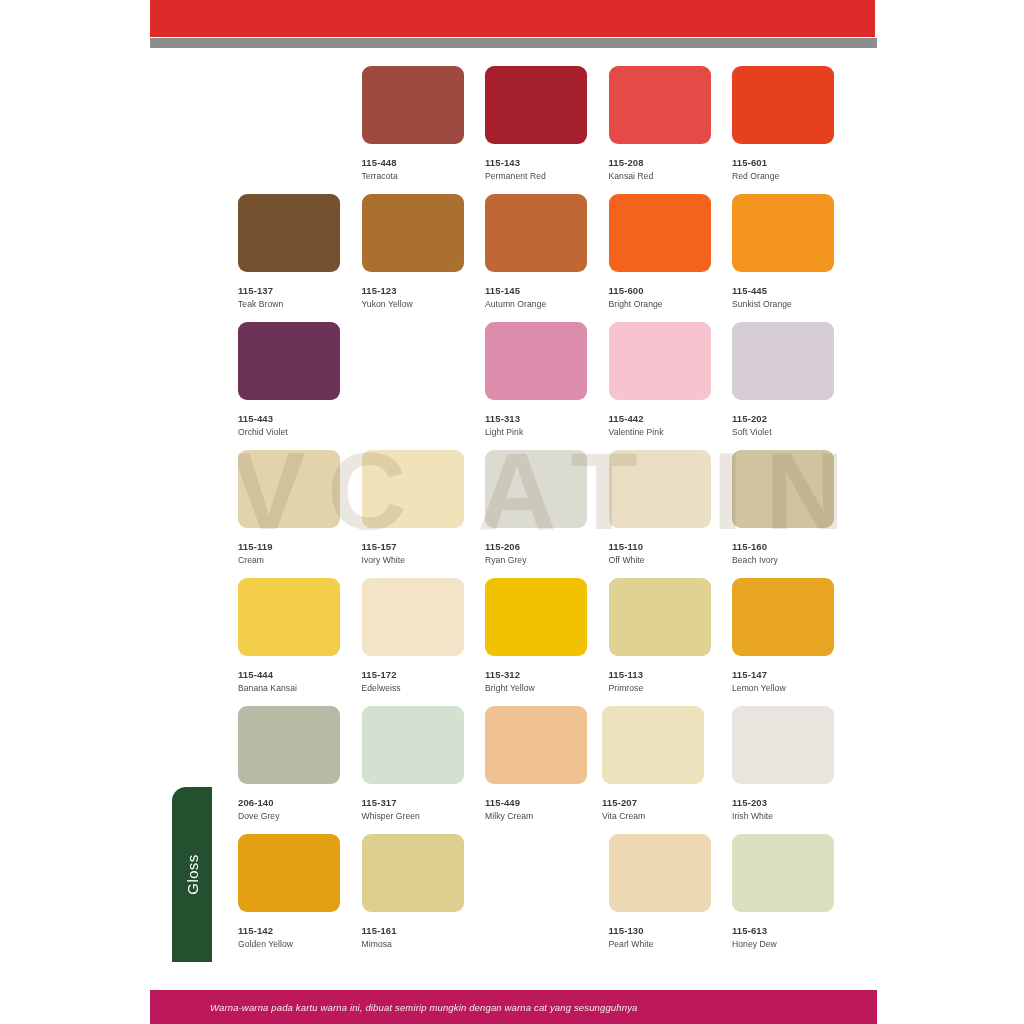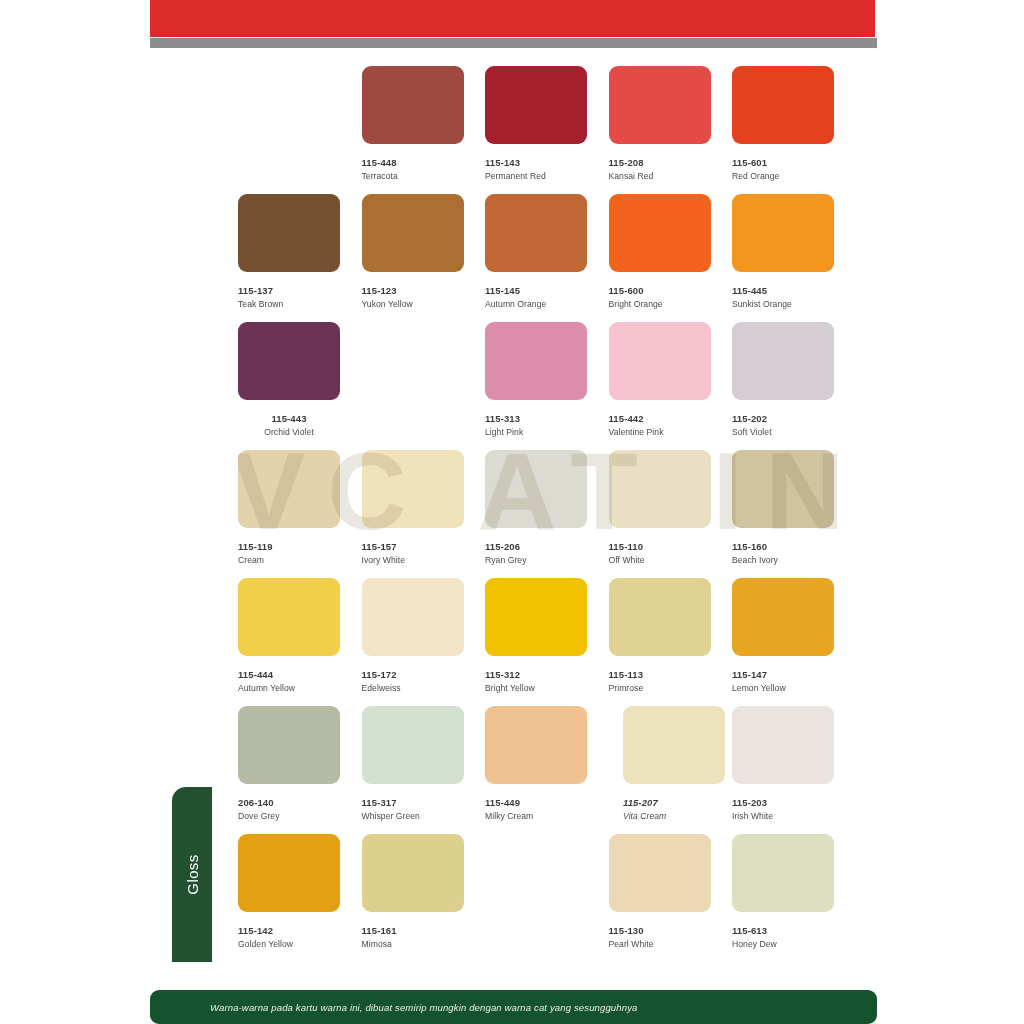--- a/index.html
+++ b/index.html
@@ -93,22 +93,22 @@
     font-size:110px;
     line-height:110px;
     letter-spacing:22px;
     color:rgba(122,104,60,0.16);
     white-space:nowrap;
   }
 
   
   .footer{
     position:absolute;left:150px;top:990px;width:727px;height:34px;
-    background:#14532d;
-    display:flex;align-items:center;border-radius:9px;
+    background:#be185d;
+    display:flex;align-items:center;
   }
   .footer-text{
     margin-left:60px;
     color:#f0efe8;
     font-size:9.5px;
     font-style:italic;
     letter-spacing:.15px;
     white-space:nowrap;
   }
 </style>
@@ -168,21 +168,21 @@
           <div class="code">115-600</div>
           <div class="cname">Bright Orange</div>
         </div>
         <div class="cell" style="left: 494px;">
           <div class="chip" style="background: rgb(244, 149, 32);"></div>
           <div class="code">115-445</div>
           <div class="cname">Sunkist Orange</div>
         </div>
       </div>
       <div class="row">
-        <div class="cell" style="left: 0px; text-align: center;">
+        <div class="cell" style="left: 0px;">
           <div class="chip" style="background: rgb(109, 51, 87);"></div>
           <div class="code">115-443</div>
           <div class="cname">Orchid Violet</div>
         </div>
         <div class="cell" style="left: 247px;">
           <div class="chip" style="background: rgb(221, 141, 172);"></div>
           <div class="code">115-313</div>
           <div class="cname">Light Pink</div>
         </div>
         <div class="cell" style="left: 370.5px;">
@@ -220,21 +220,21 @@
         <div class="cell" style="left: 494px;">
           <div class="chip" style="background: rgb(207, 195, 160);"></div>
           <div class="code">115-160</div>
           <div class="cname">Beach Ivory</div>
         </div>
       </div>
       <div class="row">
         <div class="cell" style="left: 0px;">
           <div class="chip" style="background: rgb(243, 206, 73);"></div>
           <div class="code">115-444</div>
-          <div class="cname">Autumn Yellow</div>
+          <div class="cname">Banana Kansai</div>
         </div>
         <div class="cell" style="left: 123.5px;">
           <div class="chip" style="background: rgb(243, 227, 199);"></div>
           <div class="code">115-172</div>
           <div class="cname">Edelweiss</div>
         </div>
         <div class="cell" style="left: 247px;">
           <div class="chip" style="background: rgb(240, 194, 0);"></div>
           <div class="code">115-312</div>
           <div class="cname">Bright Yellow</div>
@@ -259,21 +259,21 @@
         <div class="cell" style="left: 123.5px;">
           <div class="chip" style="background: rgb(212, 224, 208);"></div>
           <div class="code">115-317</div>
           <div class="cname">Whisper Green</div>
         </div>
         <div class="cell" style="left: 247px;">
           <div class="chip" style="background: rgb(240, 194, 145);"></div>
           <div class="code">115-449</div>
           <div class="cname">Milky Cream</div>
         </div>
-        <div class="cell" style="left: 385px; font-style: italic;">
+        <div class="cell" style="left: 364px;">
           <div class="chip" style="background: rgb(236, 226, 187);"></div>
           <div class="code">115-207</div>
           <div class="cname">Vita Cream</div>
         </div>
         <div class="cell" style="left: 494px;">
           <div class="chip" style="background: rgb(233, 228, 221);"></div>
           <div class="code">115-203</div>
           <div class="cname">Irish White</div>
         </div>
       </div>

